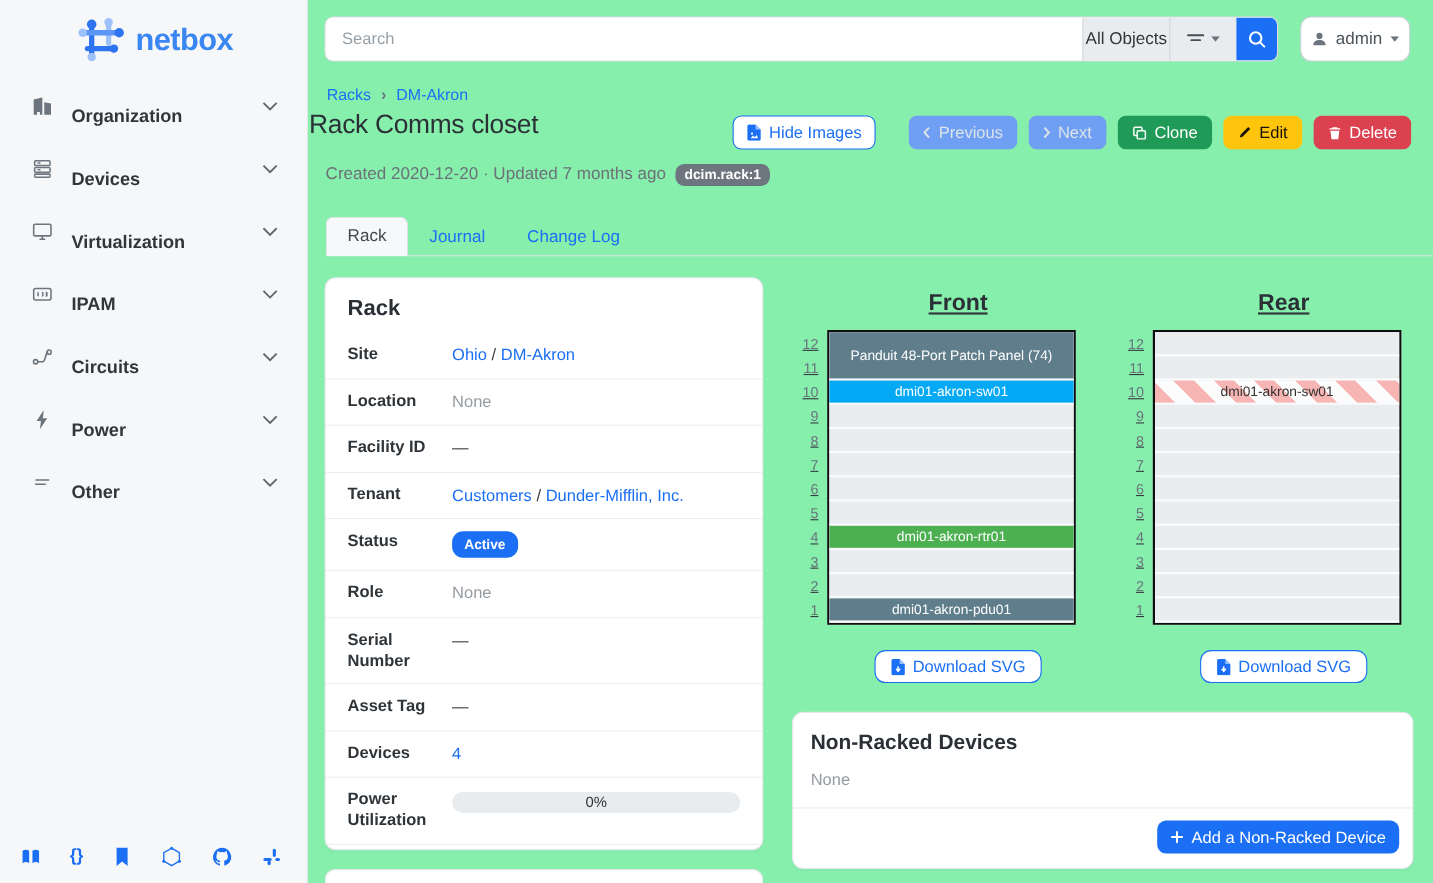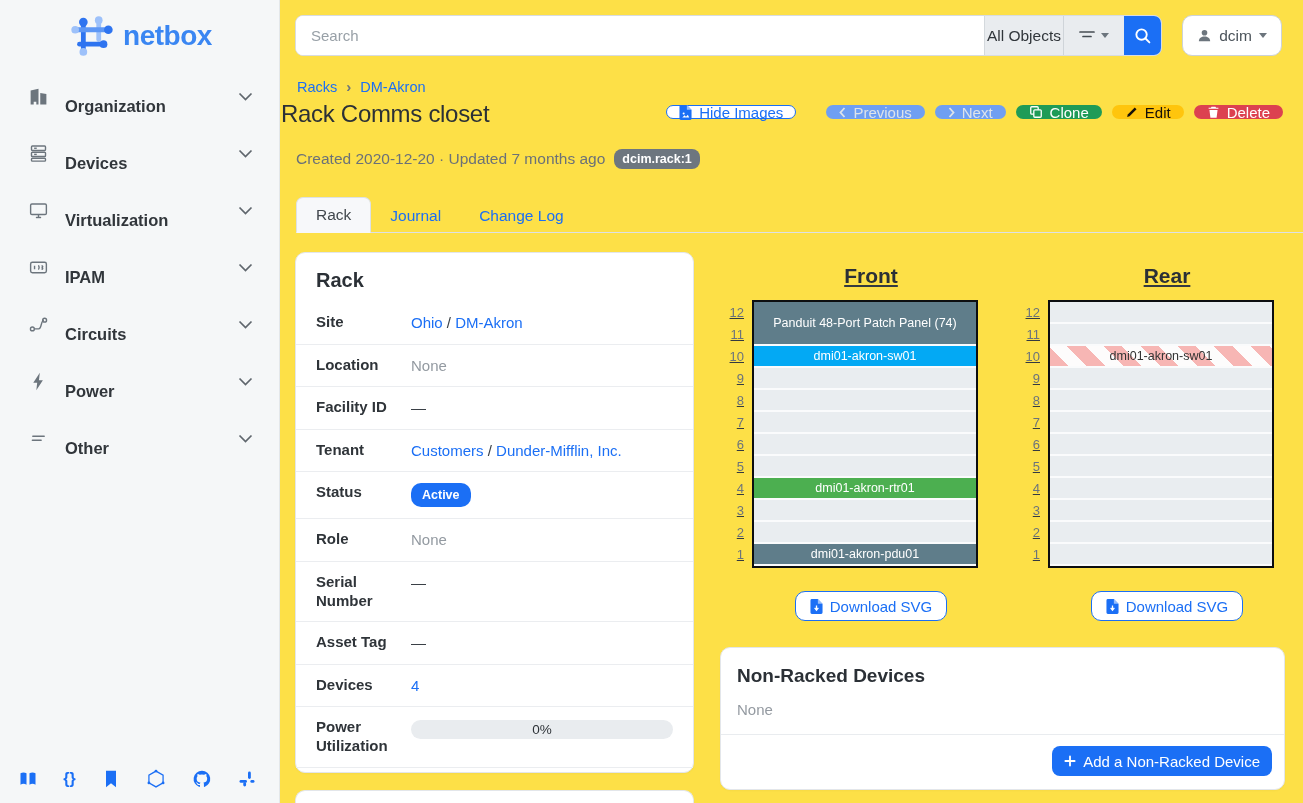--- a/index.html
+++ b/index.html
@@ -15,42 +15,42 @@
   .side-ic { color:#6c757d; display:flex; }
   .side-ic svg { width:21px; height:21px; }
   .side-label { flex:1; font-size:16.5px; font-weight:bold; color:#31363b;margin-top:20px; }
   .side-chev { color:#5f666d; display:flex; }
   .side-footer { position:absolute; bottom:14px; left:0; right:0; display:flex; justify-content:space-between; padding:0 22px 0 18px; align-items:center; }
   .foot-ic { color:#1b6ff5; display:flex; align-items:center; cursor:pointer; text-decoration:none; }
   .foot-ic svg { width:20px; height:20px; }
   .braces-txt { font-weight:bold; font-size:16px; color:#1b6ff5; }
 
   
-  .main { flex:1; position:relative; height:803px; background:#fde047; }
+  .main { flex:1; position:relative; height:803px; background:#86efac; }
 
   .search-group { position:absolute; left:15px; top:15px; width:867px; height:41px; display:flex; background:#fff; border:1px solid #d8dce0; border-radius:8px; overflow:hidden; }
   .search-input { flex:1; border:none; outline:none; padding:0 15px; font-size:15px; font-family:inherit; color:#343a40; background:#fff; }
   .search-input::placeholder { color:#98a0a7; }
   .scope-btn { background:#e9ecef; border:none; border-left:1px solid #d4d9dd; font-family:inherit; font-size:15.5px; color:#31363b; padding:0 2px; cursor:pointer; }
   .filter-btn { background:#e9ecef; border:none; border-left:1px solid #cfd4d9; width:61px; display:flex; align-items:center; justify-content:center; gap:6px; color:#454c53; cursor:pointer; }
   .search-submit { background:#1b6ff5; border:none; width:37px; display:flex; align-items:center; justify-content:center; cursor:pointer; }
   .user-btn { position:absolute; left:902px; top:15px; width:100px; height:41px; background:#fff; border:1px solid #ccd2d8; border-radius:10px; display:flex; align-items:center; justify-content:center; gap:7px; color:#4b535a; font-size:15.5px; cursor:pointer; }
   .user-btn .uic { color:#6c757d; display:flex; }
   .caret { display:flex; color:#6c757d; }
 
   .breadcrumb { position:absolute; left:17px; top:78px; font-size:14.5px; display:flex; align-items:center; gap:9px; }
   .bc-link { color:#1b6ff5; text-decoration:none; cursor:pointer; }
   .bc-sep { color:#6c757d; font-weight:bold; font-size:15px; }
   .page-title { position:absolute; left:1px; top:100px; font-size:24px; font-weight:normal; color:#2b3036; letter-spacing:-0.3px; }
   .page-meta { position:absolute; left:16px; top:149px; font-size:15.5px; color:#6b7178; display:flex; align-items:center; gap:9px; }
   .obj-badge { background:#6d767f; color:#fff; font-size:12.5px; font-weight:bold; padding:3px 8px; border-radius:8px; }
 
   .actions { position:absolute; top:105px; right:20px; display:flex; gap:10px; align-items:center; }
   .actions .btn:first-child { margin-right:20px; }
-  .btn { display:inline-flex; align-items:center; justify-content:center; gap:7px; height:14px; padding:0 12px; border-radius:8px; font-size:15px; border:1px solid transparent; cursor:pointer; font-family:inherit; white-space:nowrap; }
+  .btn { display:inline-flex; align-items:center; justify-content:center; gap:7px; height:31px; padding:0 12px; border-radius:8px; font-size:15px; border:1px solid transparent; cursor:pointer; font-family:inherit; white-space:nowrap; }
   .btn-ic { display:flex; }
   .btn-outline { border-color:#1b6ff5; color:#1b6ff5; background:#fff; }
   .btn-soft { background:#6f9ff2; color:#dde3ea; }
   .btn-green { background:#1f9b57; color:#fff; }
   .btn-yellow { background:#ffc50d; color:#16110a; }
   .btn-red { background:#dc4150; color:#fff; }
 
   .tab-bar { position:absolute; left:16px; right:0; top:196px; height:37px; display:flex; align-items:flex-end; border-bottom:1px solid #dde1e5; }
   .tab { font-size:15.5px; padding:8px 19px; color:#1b6ff5; text-decoration:none; cursor:pointer; margin-bottom:-1px; }
   .tab.active { color:#41474d; background:#f7f8fa; border:1px solid #dde1e5; border-bottom-color:#f7f8fa; border-radius:7px 7px 0 0; }
@@ -285,21 +285,21 @@
     </button>
   </div>
 
   <div class="user-btn">
     <span class="uic">
       <svg width="15" height="15" viewBox="0 0 16 16" fill="currentColor">
           <circle cx="8" cy="5" r="3"></circle>
           <path d="M2 14c0-3.3 2.7-5 6-5s6 1.7 6 5H2z"></path>
         </svg>
     </span>
-    <span>dcim</span>
+    <span>admin</span>
     <span class="caret">
       <svg width="8" height="5" viewBox="0 0 8 5">
           <path d="M0 0l4 5 4-5z" fill="currentColor"></path>
         </svg>
     </span>
   </div>
 
   <div class="breadcrumb" id="breadcrumb">
       <a class="bc-link">Racks</a>
       <span class="bc-sep">›</span>

